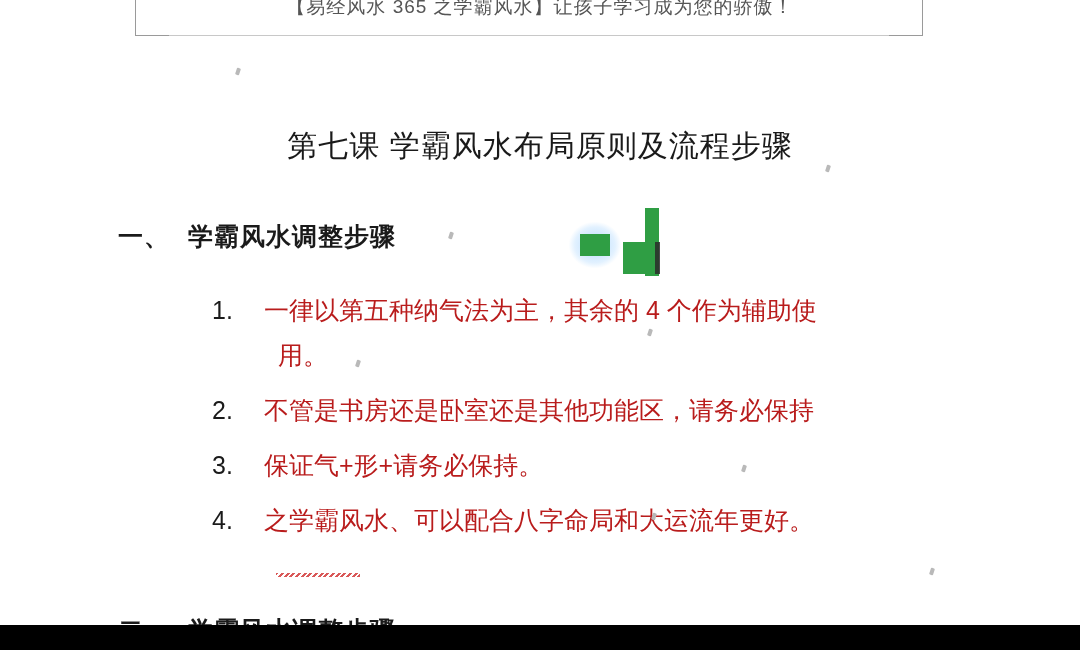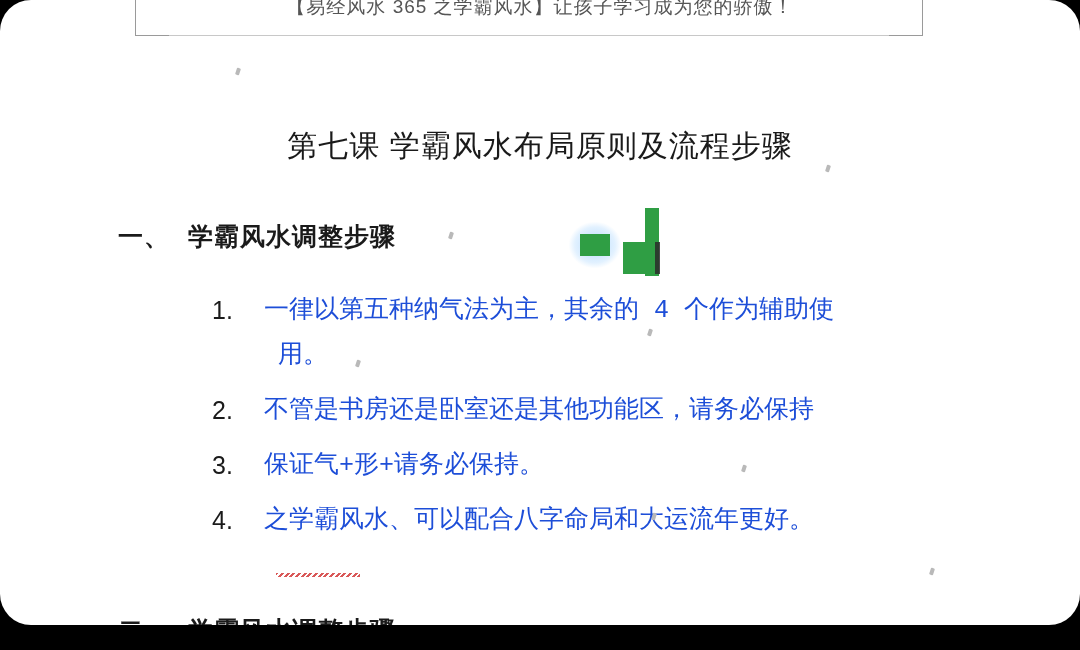--- a/index.html
+++ b/index.html
@@ -21,21 +21,20 @@
   }
   
   .page {
     position: absolute;
     left: 0px;
     top: 0px;
     width: 1080px;
     height: 625px;
     background: #ffffff;
     overflow: hidden;
-    border-radius: 31px;
   }
   
   .bottom-band {
     position: absolute;
     left: 0;
     top: 625px;
     width: 1080px;
     height: 25px;
     background: #000000;
   }
@@ -121,23 +120,23 @@
     flex: 0 0 auto;
     width: 52px;
     font-size: 25px;
     color: #1a1a1a;
     font-family: "Liberation Sans", sans-serif;
     line-height: 45px;
   }
   .li .txt {
     flex: 1 1 auto;
     font-size: 25px;
-    color: #1d4ed8;
+    color: #b91c1c;
     line-height: 45px;
-    font-family: Liberation Mono, monospace;
+    font-family: Liberation Sans, sans-serif;
   }
   .li .txt .ln2 { display: block; padding-left: 14px; }
 
   
   .squiggle {
     position: absolute;
     height: 4px;
     background-image: repeating-linear-gradient(135deg, #d23b3b 0 2px, transparent 2px 4px);
     opacity: 0.85;
   }

